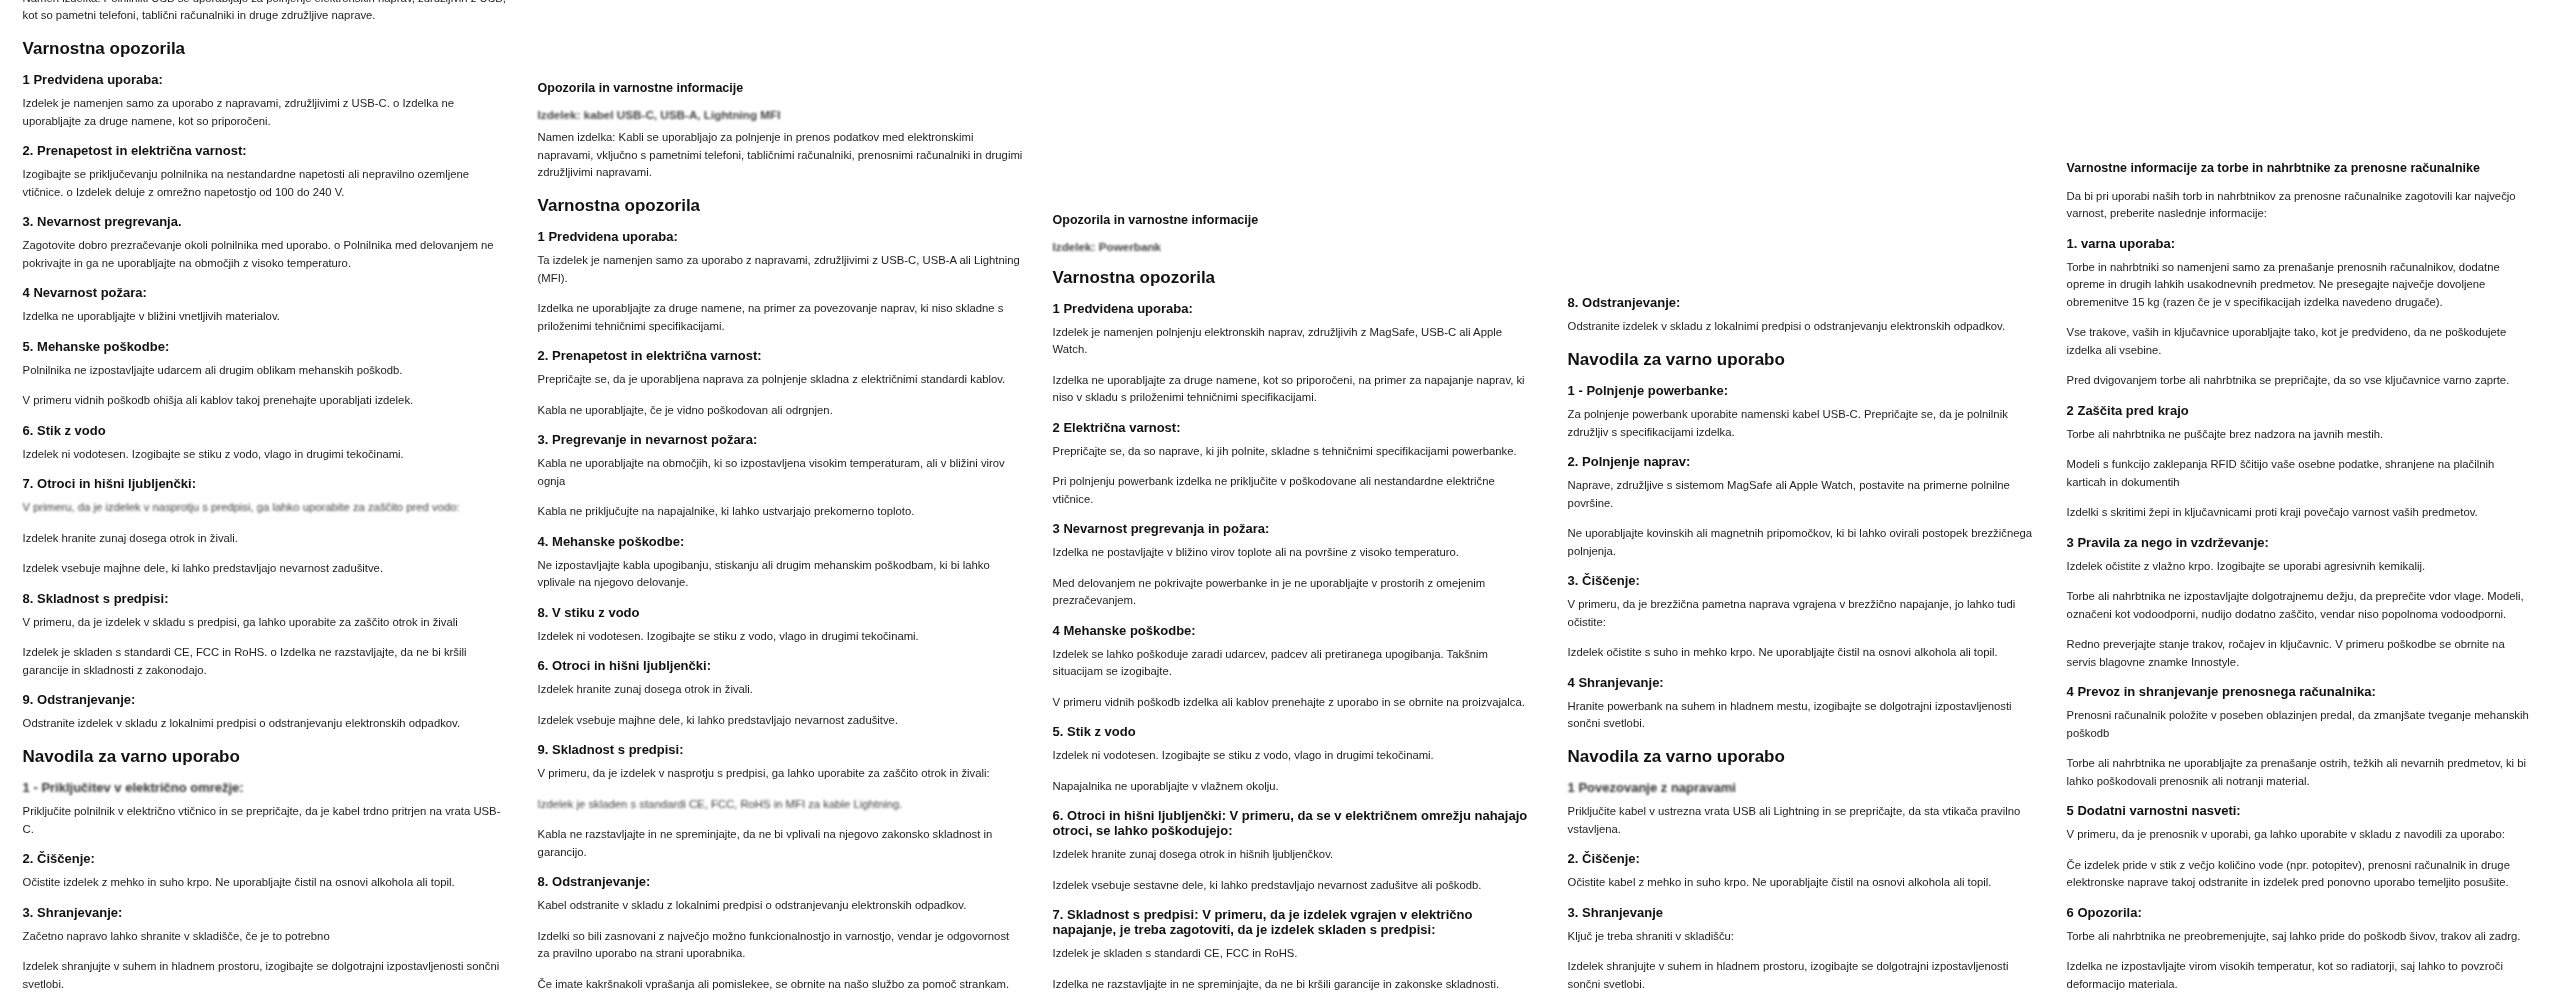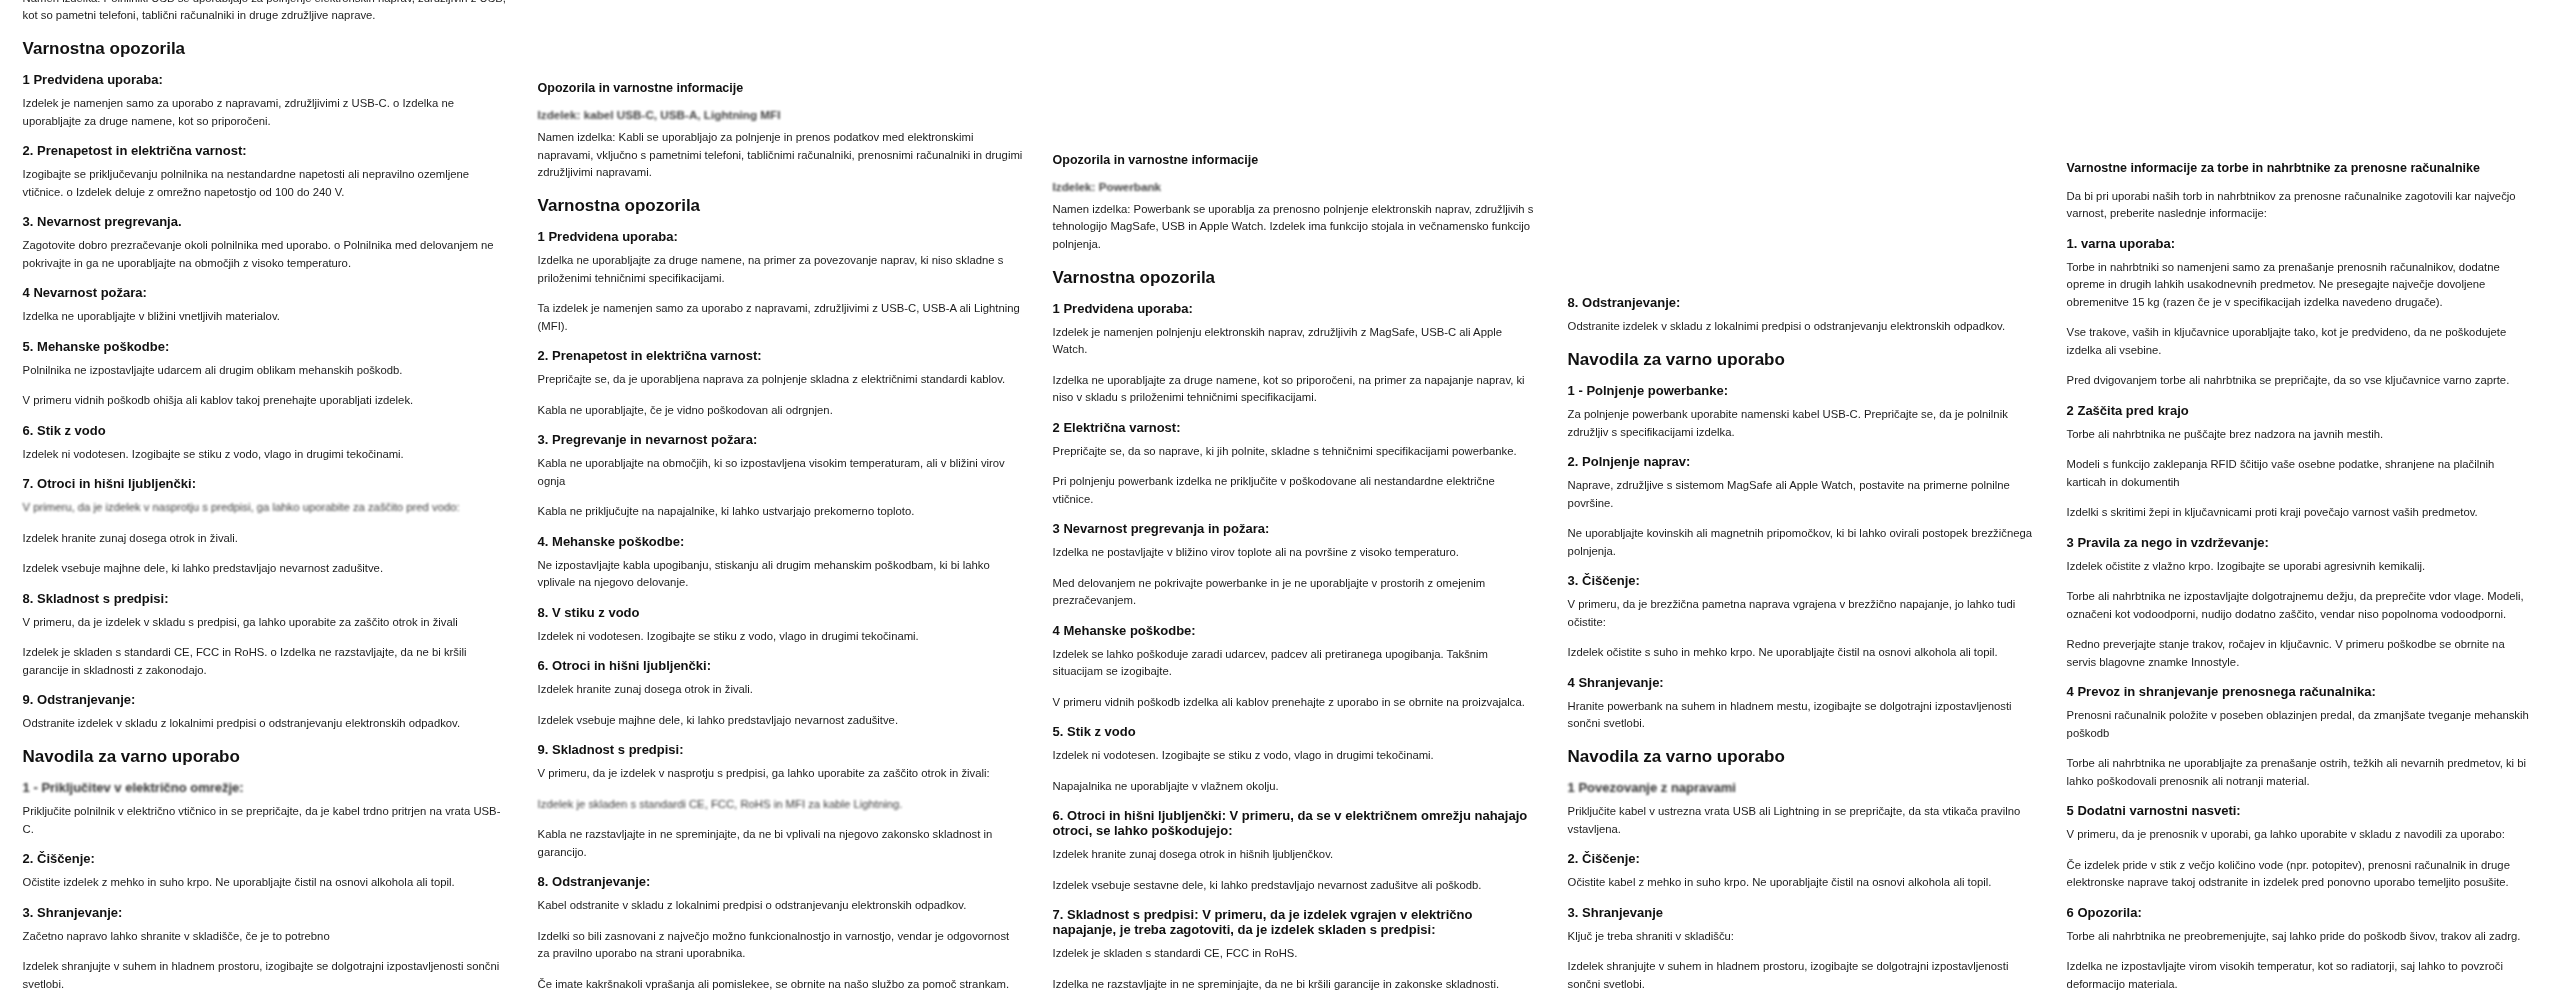--- a/index.html
+++ b/index.html
@@ -132,22 +132,22 @@
   </div>
 
   <div class="column col-2">
     <h2 class="doc-title">Opozorila in varnostne informacije</h2>
     <div class="subtitle blurry">Izdelek: kabel USB-C, USB-A, Lightning MFI</div>
     <p class="para">Namen izdelka: Kabli se uporabljajo za polnjenje in prenos podatkov med elektronskimi napravami, vključno s pametnimi telefoni, tabličnimi računalniki, prenosnimi računalniki in drugimi združljivimi napravami.</p>
 
     <div class="section-head">Varnostna opozorila</div>
 
     <div class="item-head">1 Predvidena uporaba:</div>
+    <p class="para">Ta izdelek je namenjen samo za uporabo z napravami, združljivimi z USB-C, USB-A ali Lightning (MFI).</p>
     <p class="para">Izdelka ne uporabljajte za druge namene, na primer za povezovanje naprav, ki niso skladne s priloženimi tehničnimi specifikacijami.</p>
-    <p class="para">Ta izdelek je namenjen samo za uporabo z napravami, združljivimi z USB-C, USB-A ali Lightning (MFI).</p>
 
     <div class="item-head">2. Prenapetost in električna varnost:</div>
     <p class="para">Prepričajte se, da je uporabljena naprava za polnjenje skladna z električnimi standardi kablov.</p>
     <p class="para">Kabla ne uporabljajte, če je vidno poškodovan ali odrgnjen.</p>
 
     <div class="item-head">3. Pregrevanje in nevarnost požara:</div>
     <p class="para">Kabla ne uporabljajte na območjih, ki so izpostavljena visokim temperaturam, ali v bližini virov ognja</p>
     <p class="para">Kabla ne priključujte na napajalnike, ki lahko ustvarjajo prekomerno toploto.</p>
 
     <div class="item-head">4. Mehanske poškodbe:</div>
@@ -168,21 +168,20 @@
     <div class="item-head">8. Odstranjevanje:</div>
     <p class="para">Kabel odstranite v skladu z lokalnimi predpisi o odstranjevanju elektronskih odpadkov.</p>
 
     <p class="para">Izdelki so bili zasnovani z največjo možno funkcionalnostjo in varnostjo, vendar je odgovornost za pravilno uporabo na strani uporabnika.</p>
     <p class="para">Če imate kakršnakoli vprašanja ali pomislekee, se obrnite na našo službo za pomoč strankam.</p>
   </div>
 
   <div class="column col-3">
     <h2 class="doc-title">Opozorila in varnostne informacije</h2>
     <div class="subtitle blurry">Izdelek: Powerbank</div>
-    <p class="para">Namen izdelka: Powerbank se uporablja za prenosno polnjenje elektronskih naprav, združljivih s tehnologijo MagSafe, USB in Apple Watch. Izdelek ima funkcijo stojala in večnamensko funkcijo polnjenja.</p>
 
     <div class="section-head">Varnostna opozorila</div>
 
     <div class="item-head">1 Predvidena uporaba:</div>
     <p class="para">Izdelek je namenjen polnjenju elektronskih naprav, združljivih z MagSafe, USB-C ali Apple Watch.</p>
     <p class="para">Izdelka ne uporabljajte za druge namene, kot so priporočeni, na primer za napajanje naprav, ki niso v skladu s priloženimi tehničnimi specifikacijami.</p>
 
     <div class="item-head">2 Električna varnost:</div>
     <p class="para">Prepričajte se, da so naprave, ki jih polnite, skladne s tehničnimi specifikacijami powerbanke.</p>
     <p class="para">Pri polnjenju powerbank izdelka ne priključite v poškodovane ali nestandardne električne vtičnice.</p>

